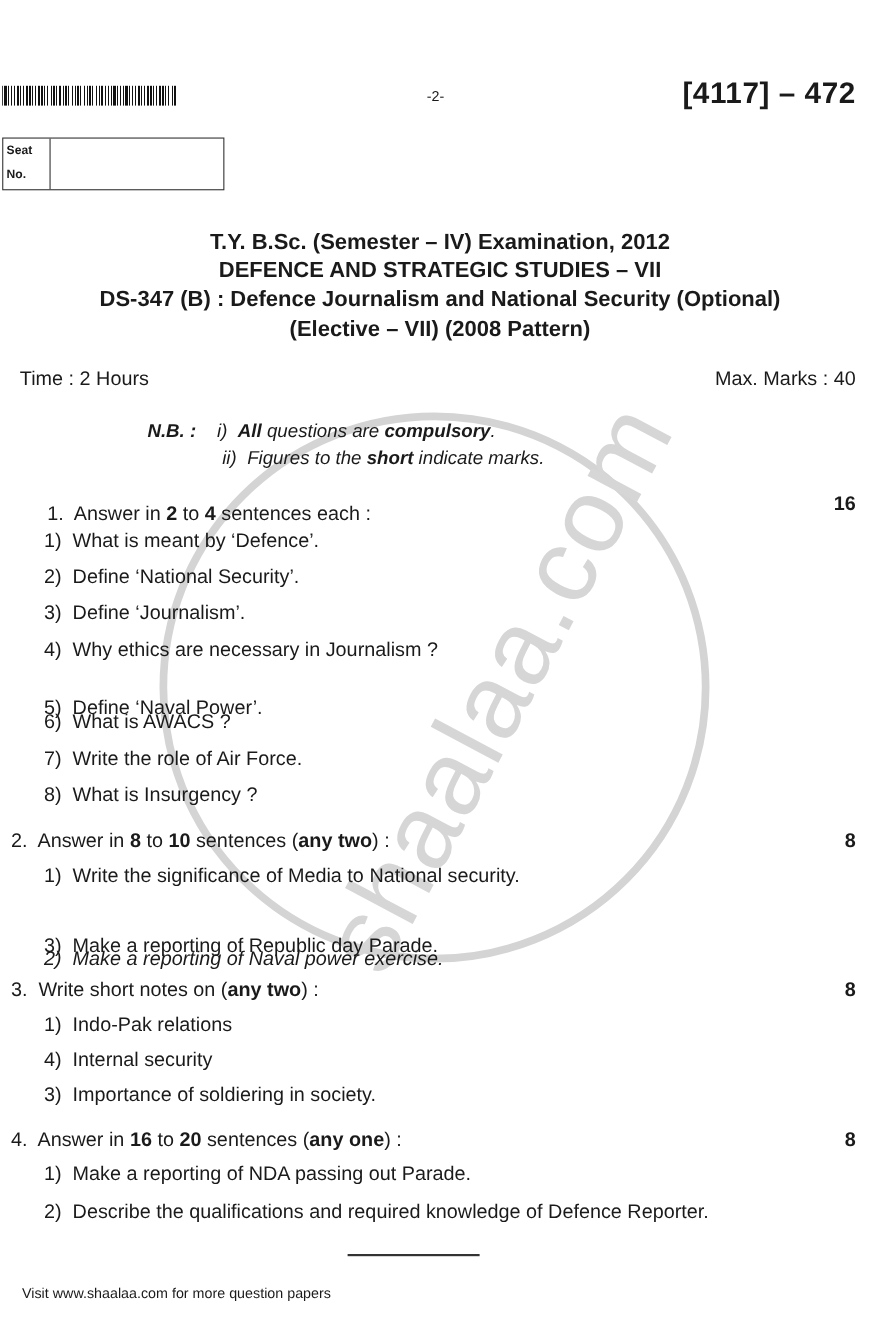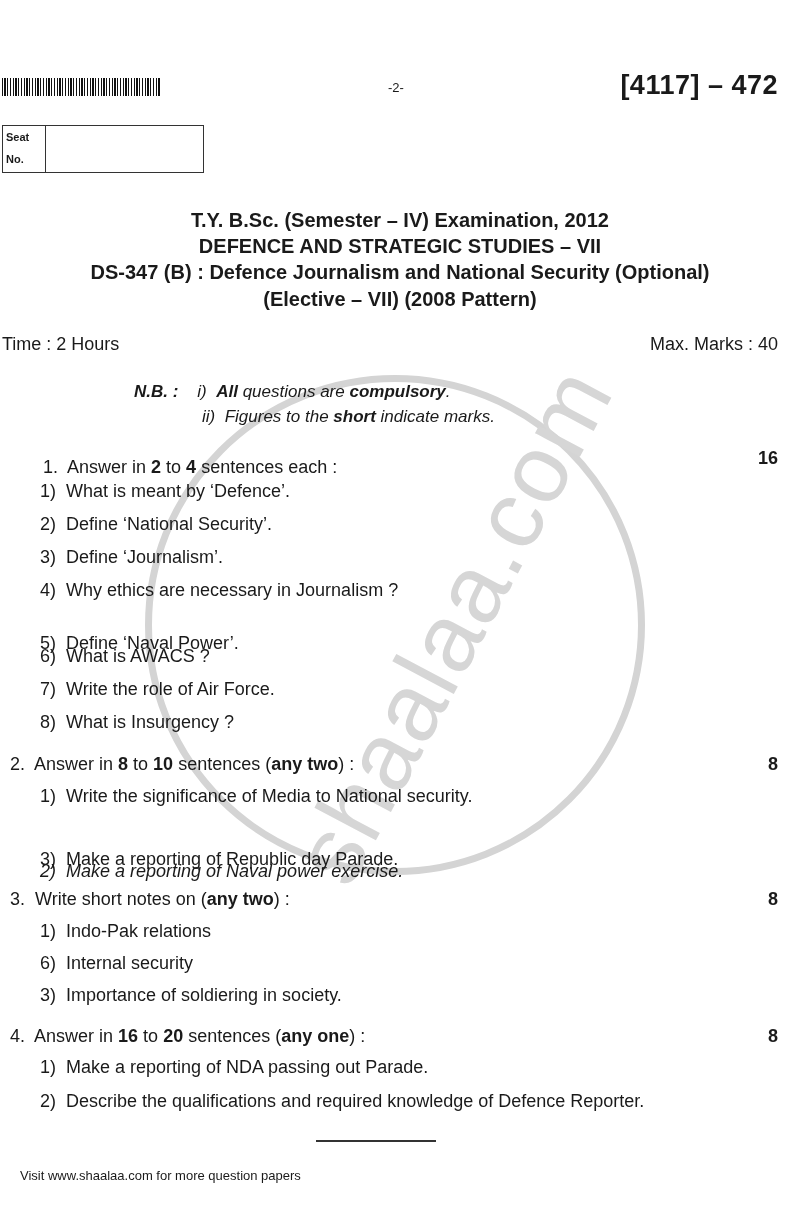--- a/index.html
+++ b/index.html
@@ -42,21 +42,21 @@
     <div>Seat</div>
     <div>No.</div>
   </div>
 </div>
 
 <div class="abs title" style="top:209px;">T.Y. B.Sc. (Semester – IV) Examination, 2012</div>
 <div class="abs title" style="top:235px;">DEFENCE AND STRATEGIC STUDIES – VII</div>
 <div class="abs title" style="top:261px;">DS-347 (B) : Defence Journalism and National Security (Optional)</div>
 <div class="abs title" style="top:288px;">(Elective – VII) (2008 Pattern)</div>
 
-<div class="abs meta" style="left:2px;">Time : 2 Hours</div>
+<div class="abs meta" style="left:18px;">Time : 2 Hours</div>
 <div class="abs meta" style="right:22px;">Max. Marks : 40</div>
 
 <div class="abs nb" style="top:382px;">
   <b>N.B. :</b>&nbsp;&nbsp;&nbsp;&nbsp;<span>i)</span>&nbsp;
   <b>All</b><span> questions are </span><b>compulsory</b><span>.</span>
 </div>
 <div class="abs nb" style="top:407px; left:202px;">
   <span>ii)</span>&nbsp;
   <span>Figures to the </span><b>short</b><span> indicate marks.</span>
 </div>
@@ -83,21 +83,21 @@
 <div class="abs sub" style="top:786px;">1)  Write the significance of Media to National security.</div>
 <div class="abs sub" style="top:861px;font-style:italic;">2)  Make a reporting of Naval power exercise.</div>
 <div class="abs sub" style="top:849px;">3)  Make a reporting of Republic day Parade.</div>
 
 <div class="abs q" style="top:889px;">
   <span>3.</span>&nbsp;
   <span>Write short notes on  (</span><b>any two</b><span>) :</span>
 </div>
 <div class="abs qmarks" style="top:889px;">8</div>
 <div class="abs sub" style="top:921px;">1)  Indo-Pak relations</div>
-<div class="abs sub" style="top:953px;">6)  Internal security</div>
+<div class="abs sub" style="top:953px;">4)  Internal security</div>
 <div class="abs sub" style="top:985px;">3)  Importance of soldiering in society.</div>
 
 <div class="abs q" style="top:1026px;">
   <span>4.</span>&nbsp;
   <span>Answer in </span><b>16</b><span> to </span><b>20</b><span> sentences (</span><b>any one</b><span>) :</span>
 </div>
 <div class="abs qmarks" style="top:1026px;">8</div>
 <div class="abs sub" style="top:1057px;">1)  Make a reporting of NDA passing out Parade.</div>
 <div class="abs sub" style="top:1091px;">2)  Describe the qualifications and required knowledge of Defence Reporter.</div>
 

